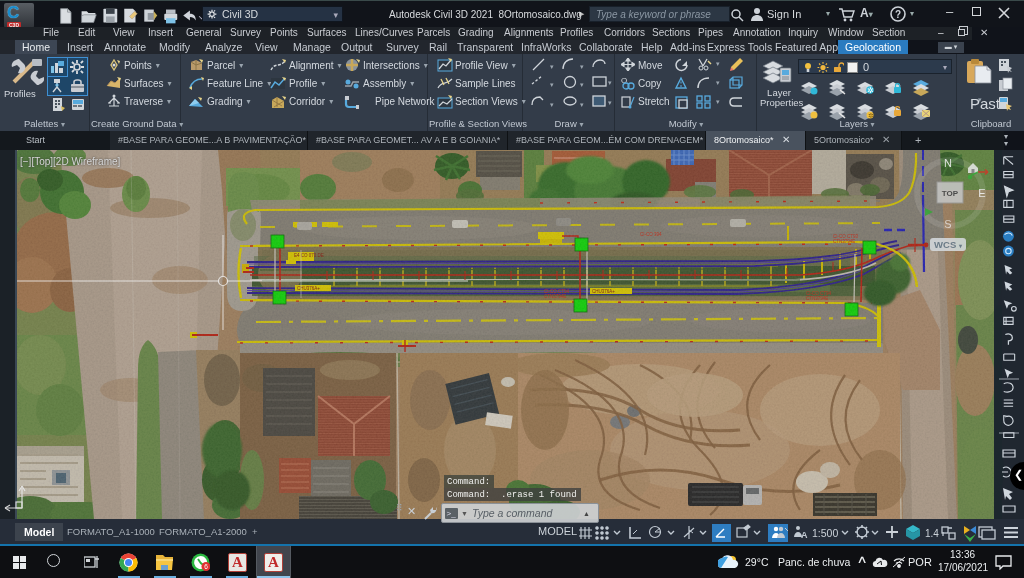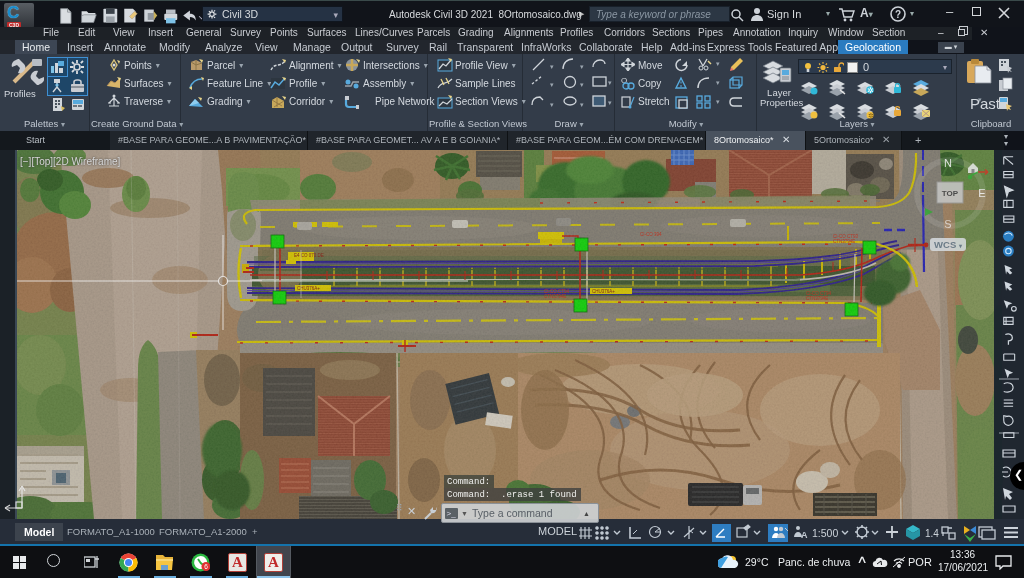--- a/index.html
+++ b/index.html
@@ -1040,21 +1040,21 @@
     <div class="abs" style="left:0;top:3px;color:#9aa2aa;font-size:9px;letter-spacing:1px;line-height:4px">⠿</div>
     <div class="abs" style="left:11px;top:2px;color:#c8ced4;font-size:11px">✕</div>
     <svg class="abs" style="left:28px;top:3px" width="14" height="14" viewBox="0 0 14 14">
         <path d="M1 13L7 7" stroke="#c8ced4" stroke-width="2"></path>
         <path d="M7 7 L6 4 L9 1 L9 4 L12 4 L12 1 A4.2 4.2 0 0 1 7 7z" fill="#c8ced4"></path>
       </svg>
     <div class="abs" style="left:45px;top:0;width:158px;height:20px;background:rgba(205,208,210,0.92);border:1px solid #8a9097;border-radius:2px">
       <div class="abs" style="left:3px;top:4px;width:13px;height:11px;background:#5a6166;border-radius:1px"></div>
       <div class="abs" style="left:4.5px;top:5px;color:#dde;font-size:8px;line-height:9px">&gt;_</div>
       <div class="abs" style="left:19px;top:6px;color:#555;font-size:7px">▼</div>
-      <div class="abs" style="left:30px;top:3px;font-size:10.5px;color:#585f66">Type a command</div>
+      <div class="abs" style="left:30px;top:3px;font-size:10.5px;font-style:italic;color:#585f66">Type a command</div>
       <div class="abs" style="right:8px;top:6px;color:#444;font-size:7px">▲</div>
     </div>
   </div>
   <div id="statusbar">
     <div class="ltab on" style="left:15px;font-size:10.5px">Model</div>
     <div class="ltab" style="left:58px">FORMATO_A1-1000</div>
     <div class="ltab" style="left:150px">FORMATO_A1-2000</div>
     <div class="ltab" style="left:243px">+</div>
     <div class="abs" style="left:538px;top:6px;color:#ccd2d9;font-size:11px">MODEL</div>
     <svg class="abs" style="left:578px;top:5px" width="446" height="18" viewBox="0 0 446 18">

